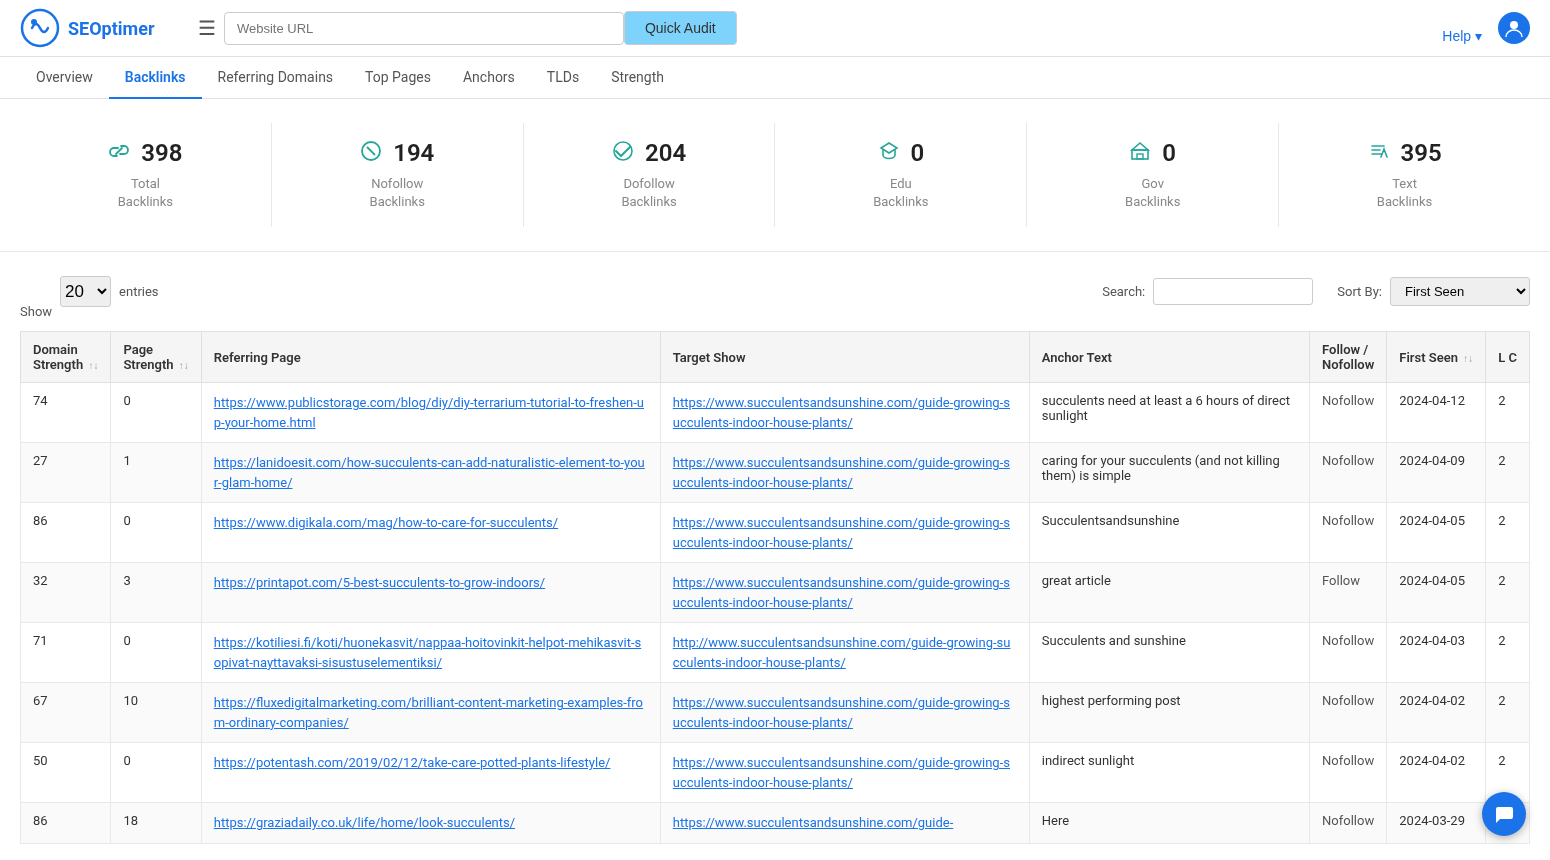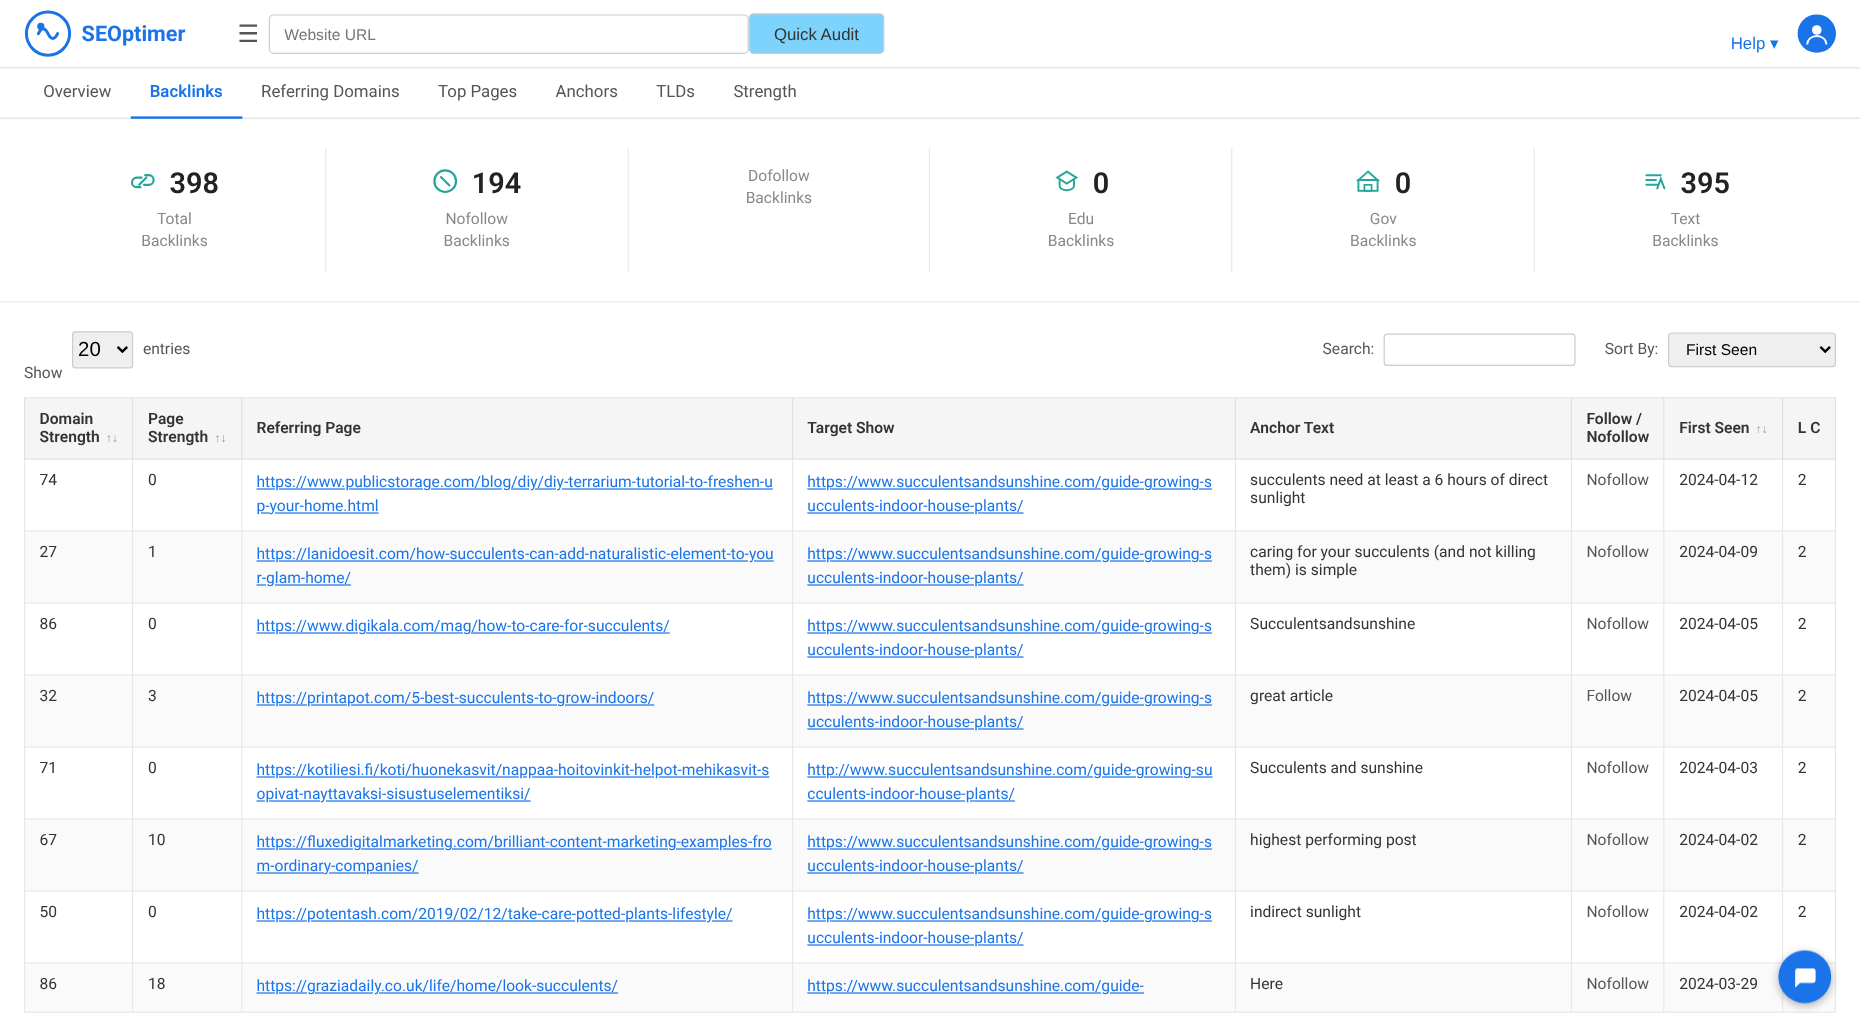--- a/index.html
+++ b/index.html
@@ -286,20 +286,29 @@
       </span>
       <span class="stat-number">194</span>
     </div>
     <div class="stat-label">
       <span>Nofollow</span><br>
       <span>Backlinks</span>
     </div>
   </div>
 
   <div class="stat-card">
+    <div class="stat-top">
+      <span class="stat-icon">
+        <svg width="22" height="22" viewBox="0 0 22 22" fill="none">
+            <path d="M4 11l5 5 9-9" stroke="#26a69a" stroke-width="2" stroke-linecap="round" stroke-linejoin="round"></path>
+            <circle cx="11" cy="11" r="9" stroke="#26a69a" stroke-width="1.6"></circle>
+          </svg>
+      </span>
+      <span class="stat-number">204</span>
+    </div>
     <div class="stat-label">
       <span>Dofollow</span><br>
       <span>Backlinks</span>
     </div>
   </div>
 
   <div class="stat-card">
     <div class="stat-top">
       <span class="stat-icon">
         <svg width="22" height="22" viewBox="0 0 22 22" fill="none">

